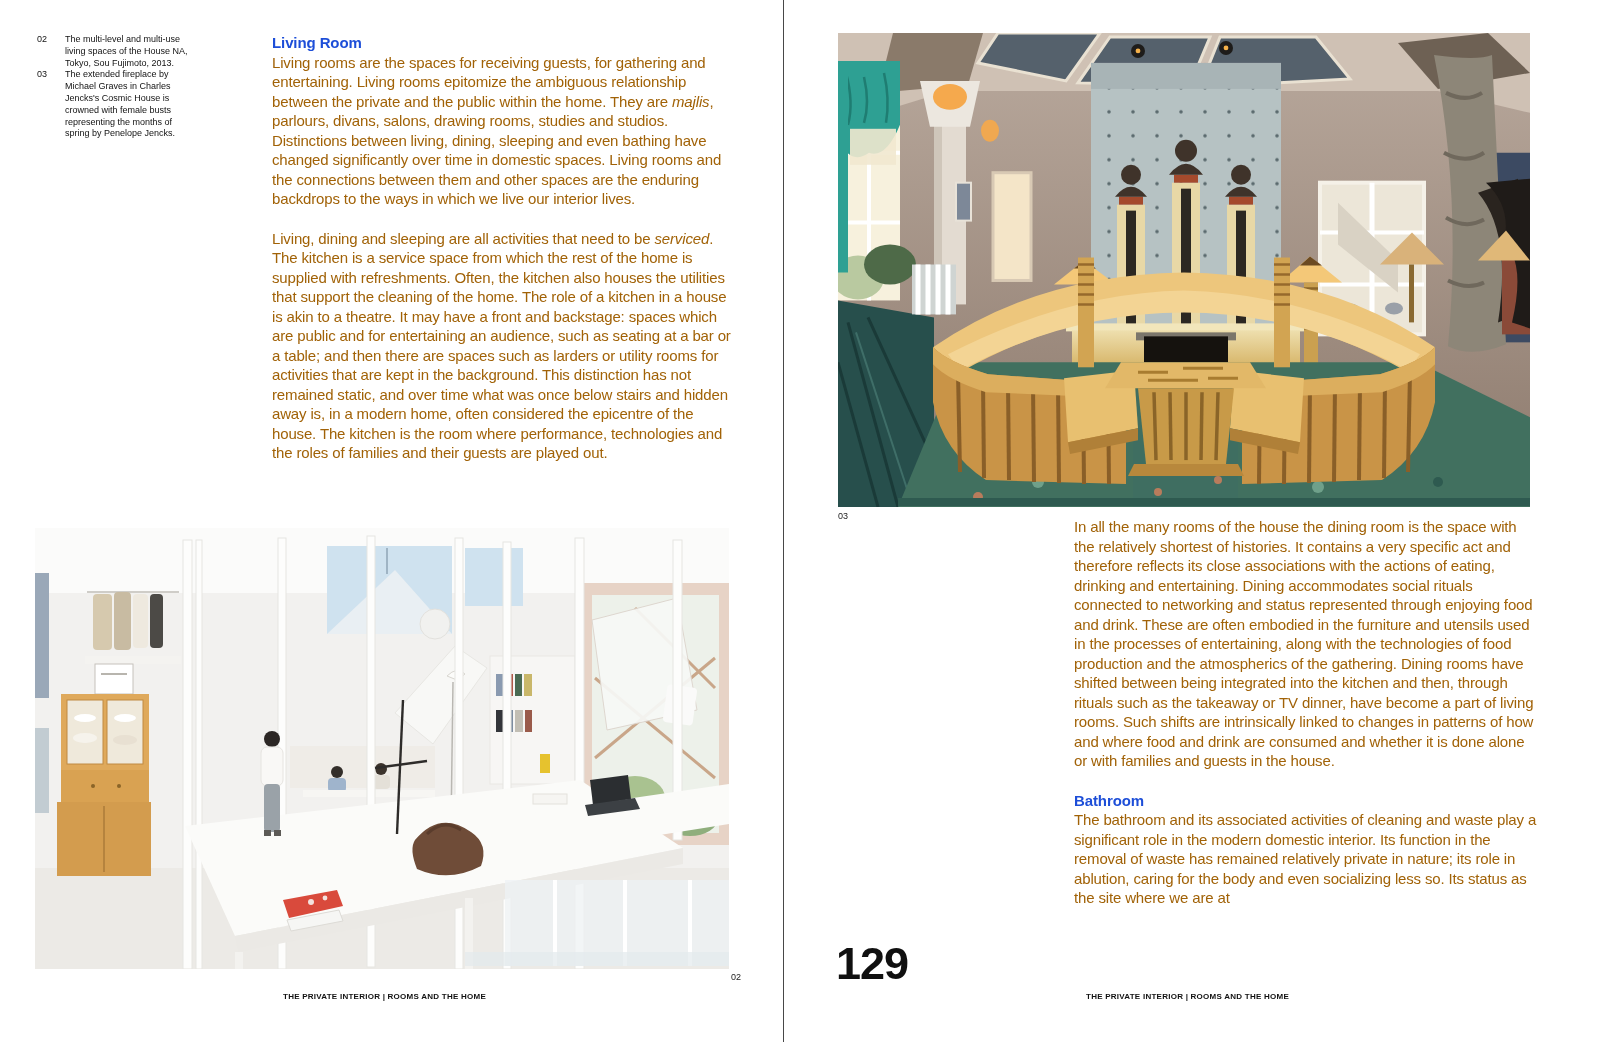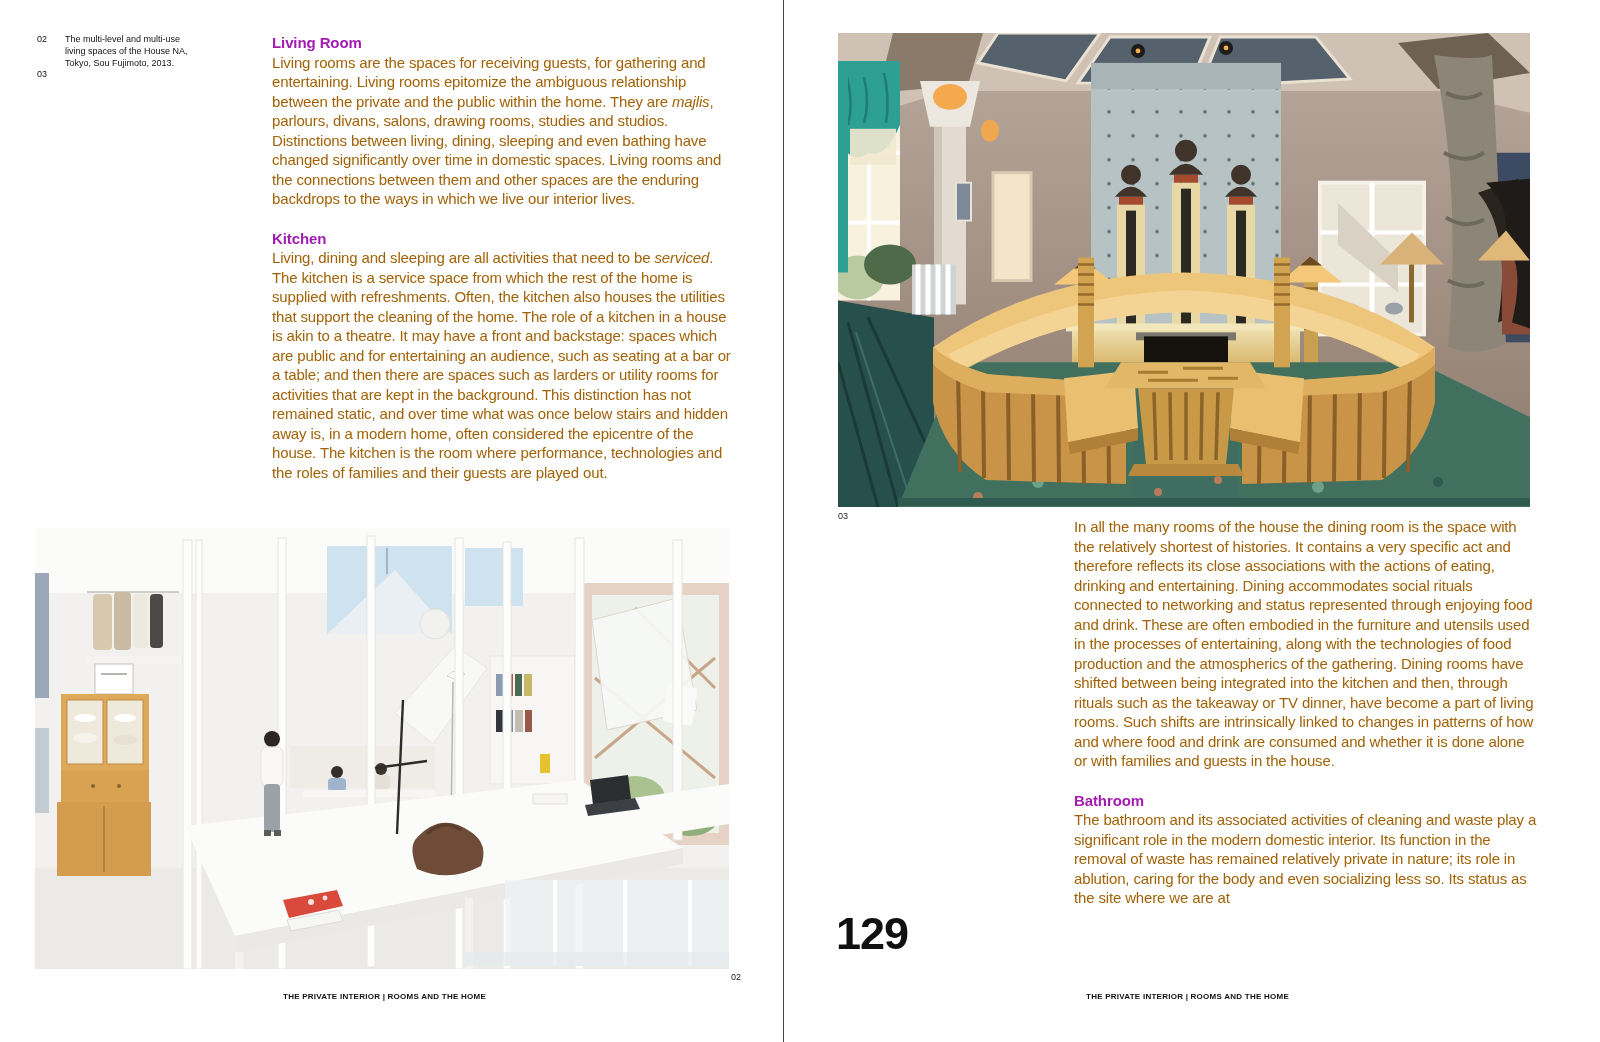--- a/index.html
+++ b/index.html
@@ -12,63 +12,63 @@
   
   .captions{position:absolute;left:37px;top:34px;width:168px;font-size:9px;line-height:11.8px;color:#121212;}
   .cap{display:flex;margin:0 0 0 0;}
   .cap-num{width:28px;flex:none;}
   .cap-text{width:132px;}
 
   
   .textcol{position:absolute;width:463px;}
   #left-col{left:272px;top:33px;}
   #right-col{left:1074px;top:517px;}
-  .sec h3{font-size:15px;line-height:19.5px;margin:0;font-weight:bold;color:#a21caf;letter-spacing:-0.1px;}
+  .sec h3{font-size:15px;line-height:19.5px;margin:0;font-weight:bold;color:#1d4ed8;letter-spacing:-0.1px;}
   .sec p{font-size:15px;line-height:19.5px;margin:0;color:#a16207;letter-spacing:-0.15px;}
   .sec p em{font-style:italic;}
   .sec + .sec{margin-top:20px;}
 
   
   .photo{position:absolute;display:block;}
   #photo-left{left:35px;top:528px;width:694px;height:441px;}
   #photo-right{left:838px;top:33px;width:692px;height:474px;}
   .photo svg{display:block;width:100%;height:100%;}
 
   .photo-label{position:absolute;font-size:9px;color:#222;}
   #label-03{left:838px;top:511px;}
   #label-02{left:35px;top:972px;width:706px;text-align:right;}
 
   .footer{position:absolute;top:992px;font-size:8px;font-weight:bold;letter-spacing:0.25px;color:#111;margin-left:11px;}
   #footer-left{left:272px;}
   #footer-right{left:1075px;}
 
-  .page-num{position:absolute;left:836px;top:908px;font-size:45px;font-weight:bold;letter-spacing:-1px;color:#101010;}
+  .page-num{position:absolute;left:836px;top:938px;font-size:45px;font-weight:bold;letter-spacing:-1px;color:#101010;}
 </style>
 </head>
 <body>
 
 <div class="gutter"></div>
 
 <div class="captions">
   <div class="cap">
     <div class="cap-num">02</div>
     <div class="cap-text">The multi-level and multi-use living spaces of the House NA, Tokyo, Sou Fujimoto, 2013.</div>
   </div>
   <div class="cap">
     <div class="cap-num">03</div>
+    <div class="cap-text">The extended fireplace by Michael Graves in Charles Jencks's Cosmic House is crowned with female busts representing the months of spring by Penelope Jencks.</div>
   </div>
 </div>
 
 <div id="left-col" class="textcol">
   <div class="sec">
     <h3>Living Room</h3>
     <p><span>Living rooms are the spaces for receiving guests, for gathering and entertaining. Living rooms epitomize the ambiguous relationship between the private and the public within the home. They are </span><em>majlis</em><span>, parlours, divans, salons, drawing rooms, studies and studios. Distinctions between living, dining, sleeping and even bathing have changed significantly over time in domestic spaces. Living rooms and the connections between them and other spaces are the enduring backdrops to the ways in which we live our interior lives.</span></p>
   </div>
   <div class="sec">
-    <h3>Kitchen</h3>
     <p><span>Living, dining and sleeping are all activities that need to be </span><em>serviced</em><span>. The kitchen is a service space from which the rest of the home is supplied with refreshments. Often, the kitchen also houses the utilities that support the cleaning of the home. The role of a kitchen in a house is akin to a theatre. It may have a front and backstage: spaces which are public and for entertaining an audience, such as seating at a bar or a table; and then there are spaces such as larders or utility rooms for activities that are kept in the background. This distinction has not remained static, and over time what was once below stairs and hidden away is, in a modern home, often considered the epicentre of the house. The kitchen is the room where performance, technologies and the roles of families and their guests are played out.</span></p>
   </div>
 </div>
 
 <div id="photo-left" class="photo" role="img" aria-label="Bright white multi-level interior of House NA with slender columns, stacked platforms, a wooden dish cabinet, people, a laptop and large open windows">
 <svg viewBox="0 0 694 441" preserveAspectRatio="none">
   <rect width="694" height="441" fill="#f2f1ef"></rect>
   <rect width="694" height="65" fill="#fbfbfa"></rect>
   <rect x="0" y="340" width="694" height="101" fill="#eceae6"></rect>
 

